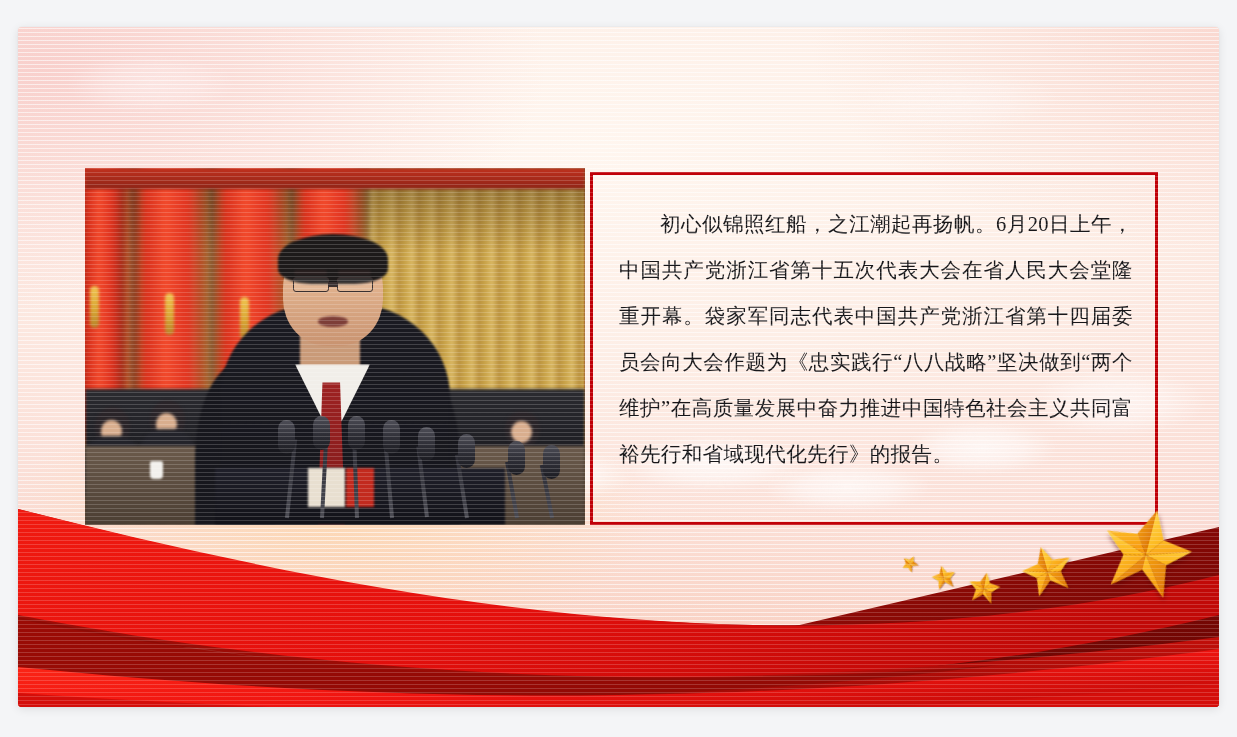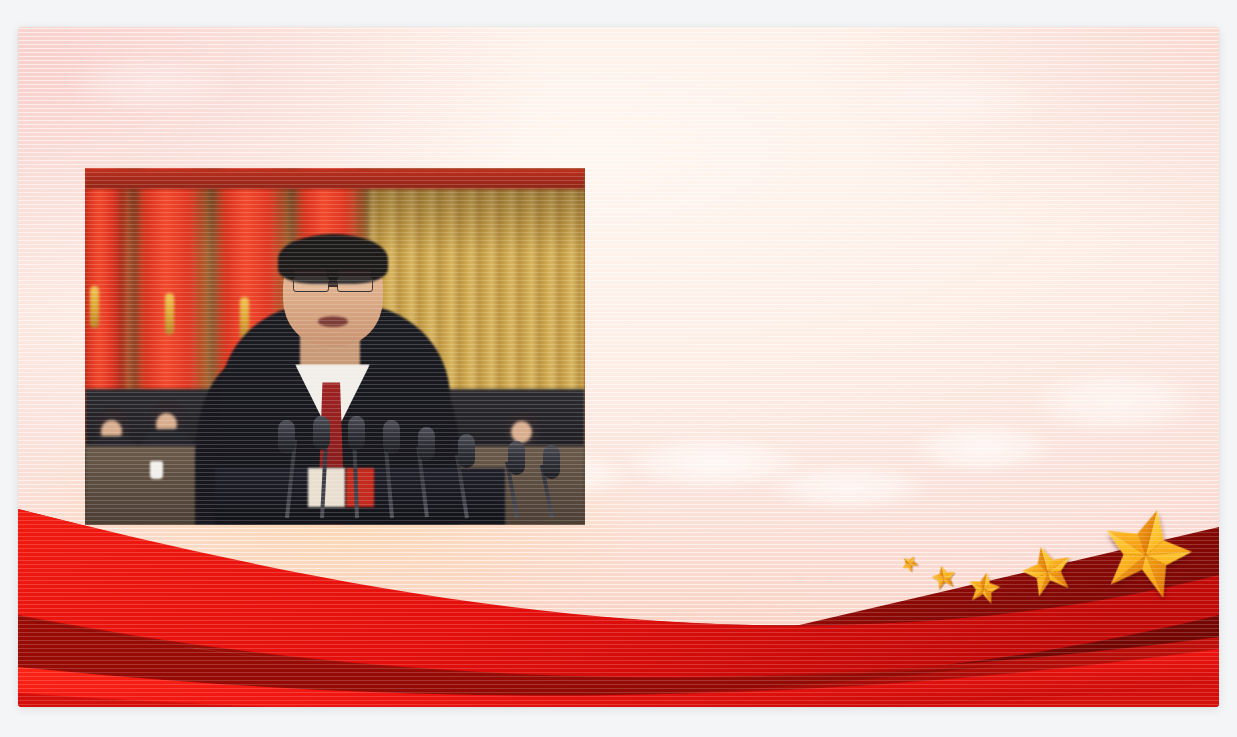--- a/index.html
+++ b/index.html
@@ -413,20 +413,23 @@
       <div class="ph mic-stem" style="left:68%;height:20%;transform:rotate(-7deg);"></div>
       <div class="ph mic-head" style="left:66.5%;bottom:18%;"></div>
       <div class="ph mic-stem" style="left:76%;height:18%;transform:rotate(-9deg);"></div>
       <div class="ph mic-head" style="left:74.5%;bottom:16%;"></div>
       <div class="ph mic-stem" style="left:86%;height:16%;transform:rotate(-10deg);"></div>
       <div class="ph mic-head" style="left:84.5%;bottom:14%;"></div>
       <div class="ph mic-stem" style="left:93%;height:15%;transform:rotate(-11deg);"></div>
       <div class="ph mic-head" style="left:91.5%;bottom:13%;"></div>
     </div>
 
+    <div id="text-panel">
+      <p id="text-body">初心似锦照红船，之江潮起再扬帆。6月20日上午，中国共产党浙江省第十五次代表大会在省人民大会堂隆重开幕。袋家军同志代表中国共产党浙江省第十四届委员会向大会作题为《忠实践行“八八战略”坚决做到“两个维护”在高质量发展中奋力推进中国特色社会主义共同富裕先行和省域现代化先行》的报告。</p>
+    </div>
 
     <div class="ribbon-wrap">
       <svg viewBox="0 0 1201 220" preserveAspectRatio="none">
         <defs>
           <linearGradient id="gRed1" x1="0" y1="0" x2="1" y2="0.6">
             <stop offset="0" stop-color="#e8180f"></stop>
             <stop offset="0.45" stop-color="#e20d0d"></stop>
             <stop offset="1" stop-color="#b80806"></stop>
           </linearGradient>
           <linearGradient id="gRed2" x1="0" y1="0" x2="1" y2="0.4">

